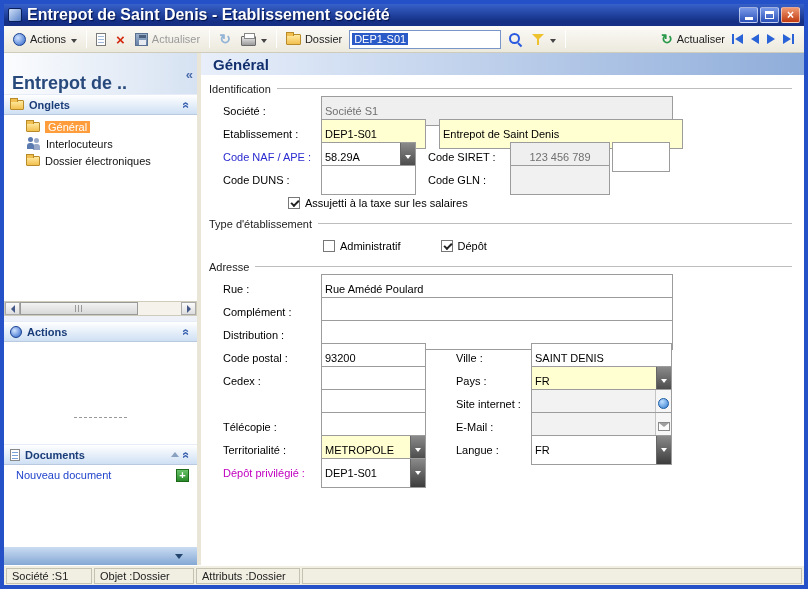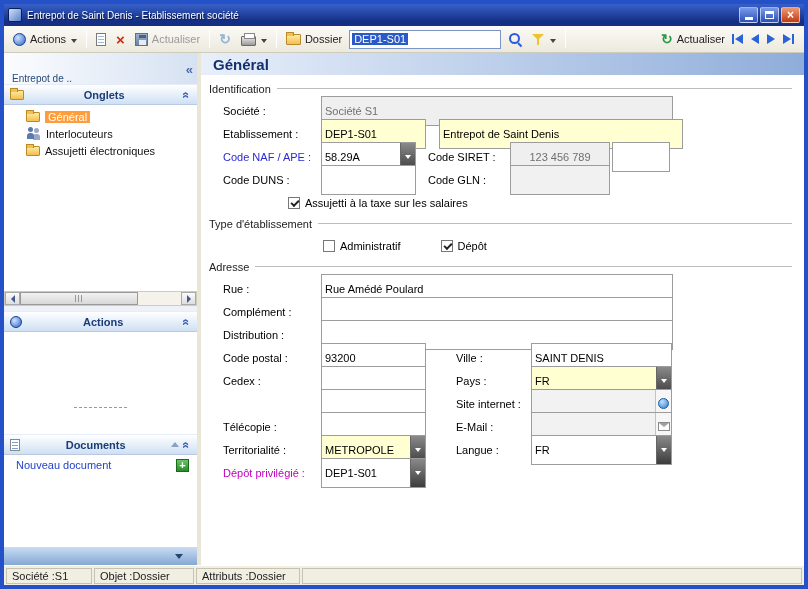--- a/index.html
+++ b/index.html
@@ -5,21 +5,21 @@
   * { margin:0; padding:0; box-sizing:border-box; }
   body { font-family:"Liberation Sans", sans-serif; background:#9a9a9a; }
   .window { width:808px; height:589px; border:4px solid #2450c8; background:#e9e6d8;
             display:flex; flex-direction:column; position:relative; overflow:hidden; }
 
   
   .titlebar { flex:0 0 22px; background:linear-gradient(180deg,#3761c9 0%, #142f84 80%);
               display:flex; align-items:center; padding:0 4px; gap:5px; }
   .app-icon { width:14px; height:14px; background:linear-gradient(135deg,#cfe0f8,#5a82c8);
               border:1px solid #0a1f5a; border-radius:2px; }
-  .title-text { color:#fff; font-size:10px; font-weight:normal; text-shadow:1px 1px 1px #00114a; flex:1;
+  .title-text { color:#fff; font-size:16px; font-weight:bold; text-shadow:1px 1px 1px #00114a; flex:1;
                 white-space:nowrap; overflow:hidden; }
   .winbtns { display:flex; gap:2px; }
   .wbtn { width:19px; height:16px; border-radius:2px; border:1px solid rgba(255,255,255,.55);
           background:linear-gradient(180deg,#7a9ae8,#2a50b8); display:flex; align-items:center; justify-content:center; }
   .wbtn.close { background:linear-gradient(180deg,#ef9872,#c03a10); }
   .g-min { width:8px; height:3px; background:#fff; margin-top:7px; }
   .g-max { width:9px; height:8px; border:1px solid #fff; border-top:3px solid #fff; }
   .g-close::after { content:"×"; color:#fff; font-weight:bold; font-size:12px; line-height:12px; }
 
   
@@ -65,24 +65,24 @@
   .tri-r { width:0; height:0; border-top:5px solid transparent; border-bottom:5px solid transparent; border-left:8px solid #2a62d8; }
   .nbar { width:2px; height:10px; background:#2a62d8; }
 
   
   .mainrow { flex:1; display:flex; min-height:0; }
 
   
   .sidebar { flex:0 0 193px; background:#fff; display:flex; flex-direction:column; margin-right:4px; }
   .side-header { flex:0 0 24px; background:linear-gradient(90deg,#fbfcfe,#d6e2f2);
                  display:flex; align-items:center; padding:0 4px 0 8px; }
-  .side-header .sh-label { flex:1; font-size:10px; font-weight:normal; color:#27497c; white-space:nowrap; overflow:hidden;margin-top:20px; }
+  .side-header .sh-label { flex:1; font-size:18px; font-weight:bold; color:#27497c; white-space:nowrap; overflow:hidden;margin-top:20px; }
   .chevL::after { content:"«"; color:#4a6aaa; font-weight:bold; font-size:13px; }
   .phead { flex:0 0 21px; background:linear-gradient(180deg,#ffffff,#cfe0f4); border-top:1px solid #e6edf8;
-           border-bottom:1px solid #b9c9e0; display:flex; align-items:center; gap:5px; padding:0 6px;text-align:center; }
+           border-bottom:1px solid #b9c9e0; display:flex; align-items:center; gap:5px; padding:0 6px; }
   .phead .ph-label { flex:1; font-size:11px; font-weight:bold; color:#1a3c78; }
   .chevU { display:inline-block; transform:rotate(90deg); }
   .chevU::after { content:"«"; color:#3a62b0; font-weight:bold; font-size:12px; }
   .sortU { width:0; height:0; border-left:4px solid transparent; border-right:4px solid transparent; border-bottom:5px solid #8aa0c0; }
   .treebox { flex:0 0 186px; background:#fff; padding-top:3px; }
   .titem { display:flex; align-items:center; height:17px; padding-left:22px; gap:5px; font-size:11px; color:#111; }
   .titem .sel { background:#ff9d3c; color:#fff; padding:0 3px; }
   .fold { width:14px; height:10px; position:relative; background:linear-gradient(#ffe9a0,#f2c050);
           border:1px solid #b98a28; border-radius:1px; flex:0 0 14px; }
   .fold::before { content:""; position:absolute; top:-3px; left:-1px; width:6px; height:3px;
@@ -265,21 +265,21 @@
         <div class="titem">
           <span class="fold"></span>
           <span class="sel">Général</span>
         </div>
         <div class="titem">
           <span class="people"></span>
           <span>Interlocuteurs</span>
         </div>
         <div class="titem">
           <span class="fold"></span>
-          <span>Assujetti électroniques</span>
+          <span>Dossier électroniques</span>
         </div>
       </div>
 
       <div class="hscroll">
         <span class="sb-btn sb-tl"></span>
         <span class="sb-track">
           <span class="sb-thumb">
               <span class="grip"></span>
             </span>
         </span>

